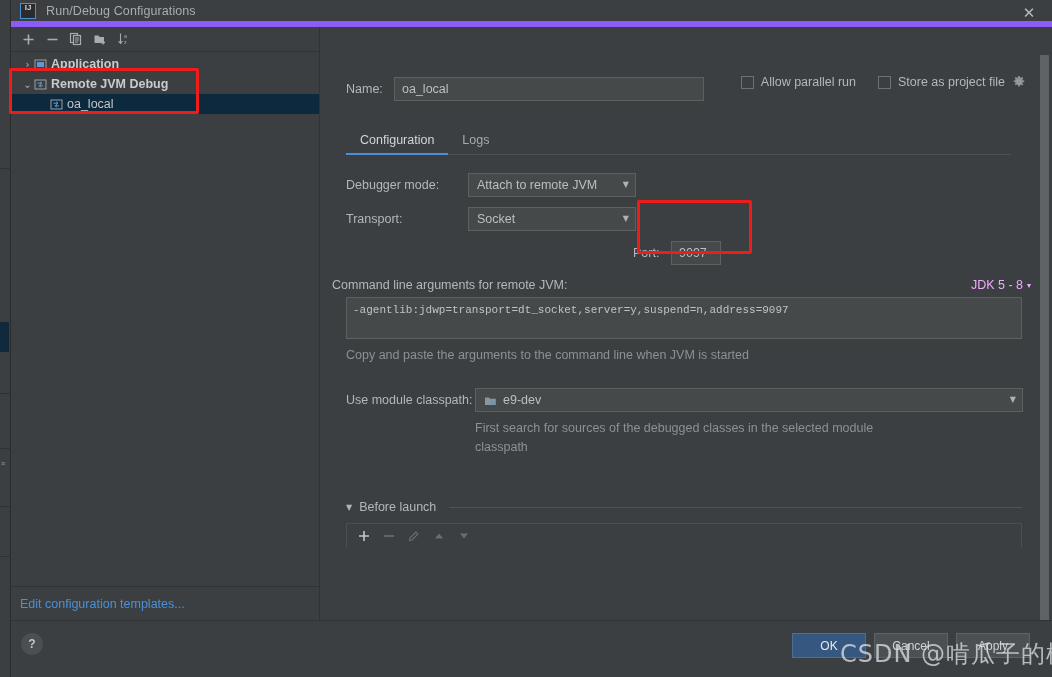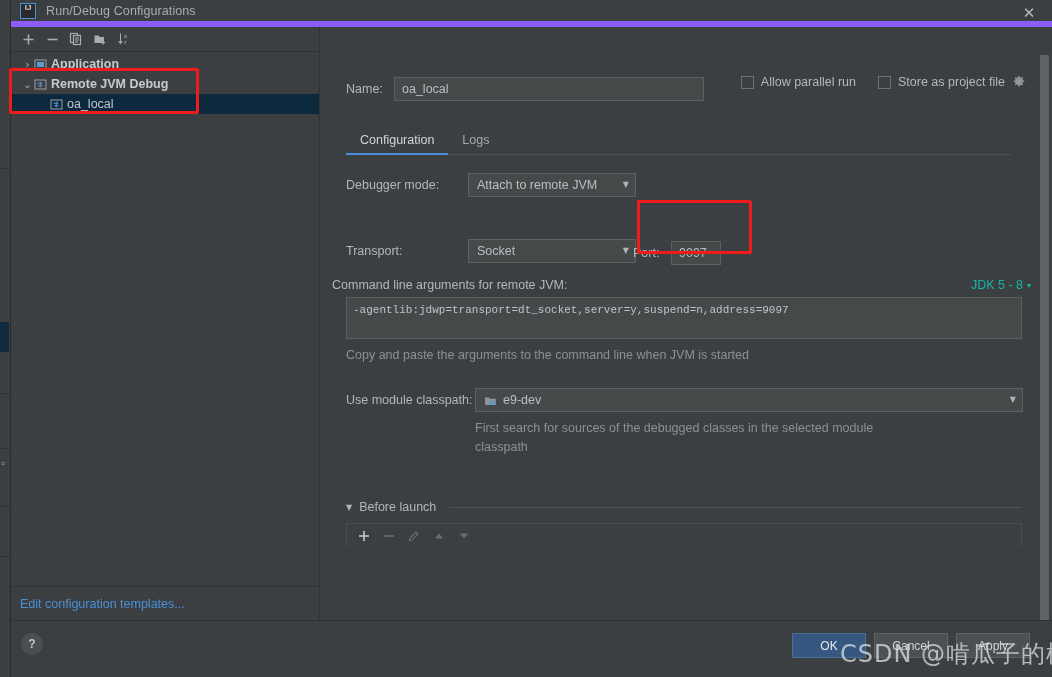--- a/index.html
+++ b/index.html
@@ -172,21 +172,21 @@
     color: #b0b3b6; font-size: 8px; line-height: 1;
     font-family: "DejaVu Sans", sans-serif;
   }
 
   .args-label {
     position: absolute; left: 12px; top: 251px;
     font-size: 12.5px; color: #b4b7ba;
   }
   .jdk-link {
     position: absolute; right: 21px; top: 251px;
-    font-size: 12.5px; color: #14b8a6;
+    font-size: 12.5px; color: #f0abfc;
     display: flex; align-items: center; gap: 4px;
   }
   .jdk-link .caret { font-size: 8px; font-family: "DejaVu Sans", sans-serif; }
 
   .args-box {
     position: absolute; left: 26px; top: 270px; width: 676px; height: 42px;
     background: #45494a; border: 1px solid #5e6060;
     padding: 5px 6px;
     font-family: "Liberation Mono", monospace;
     font-size: 11px; color: #c0c3c6; line-height: 14px;
@@ -406,21 +406,21 @@
           </div>
 
           <div class="frow" style="left:26px; top:146px;">
             <span class="lbl" style="width:122px">Debugger mode:</span>
             <span class="combo" style="width:168px">
               <span>Attach to remote JVM</span>
               <span class="caret">▼</span>
             </span>
           </div>
 
-          <div class="frow" style="left:26px; top:180px;margin-top:32px;">
+          <div class="frow" style="left:26px; top:180px;">
             <span class="lbl" style="width:122px">Transport:</span>
             <span class="combo" style="width:168px">
               <span>Socket</span>
               <span class="caret">▼</span>
             </span>
           </div>
 
 
           <div class="frow" style="left:313px; top:214px;">
             <span class="lbl" style="width:38px">Port:</span>

